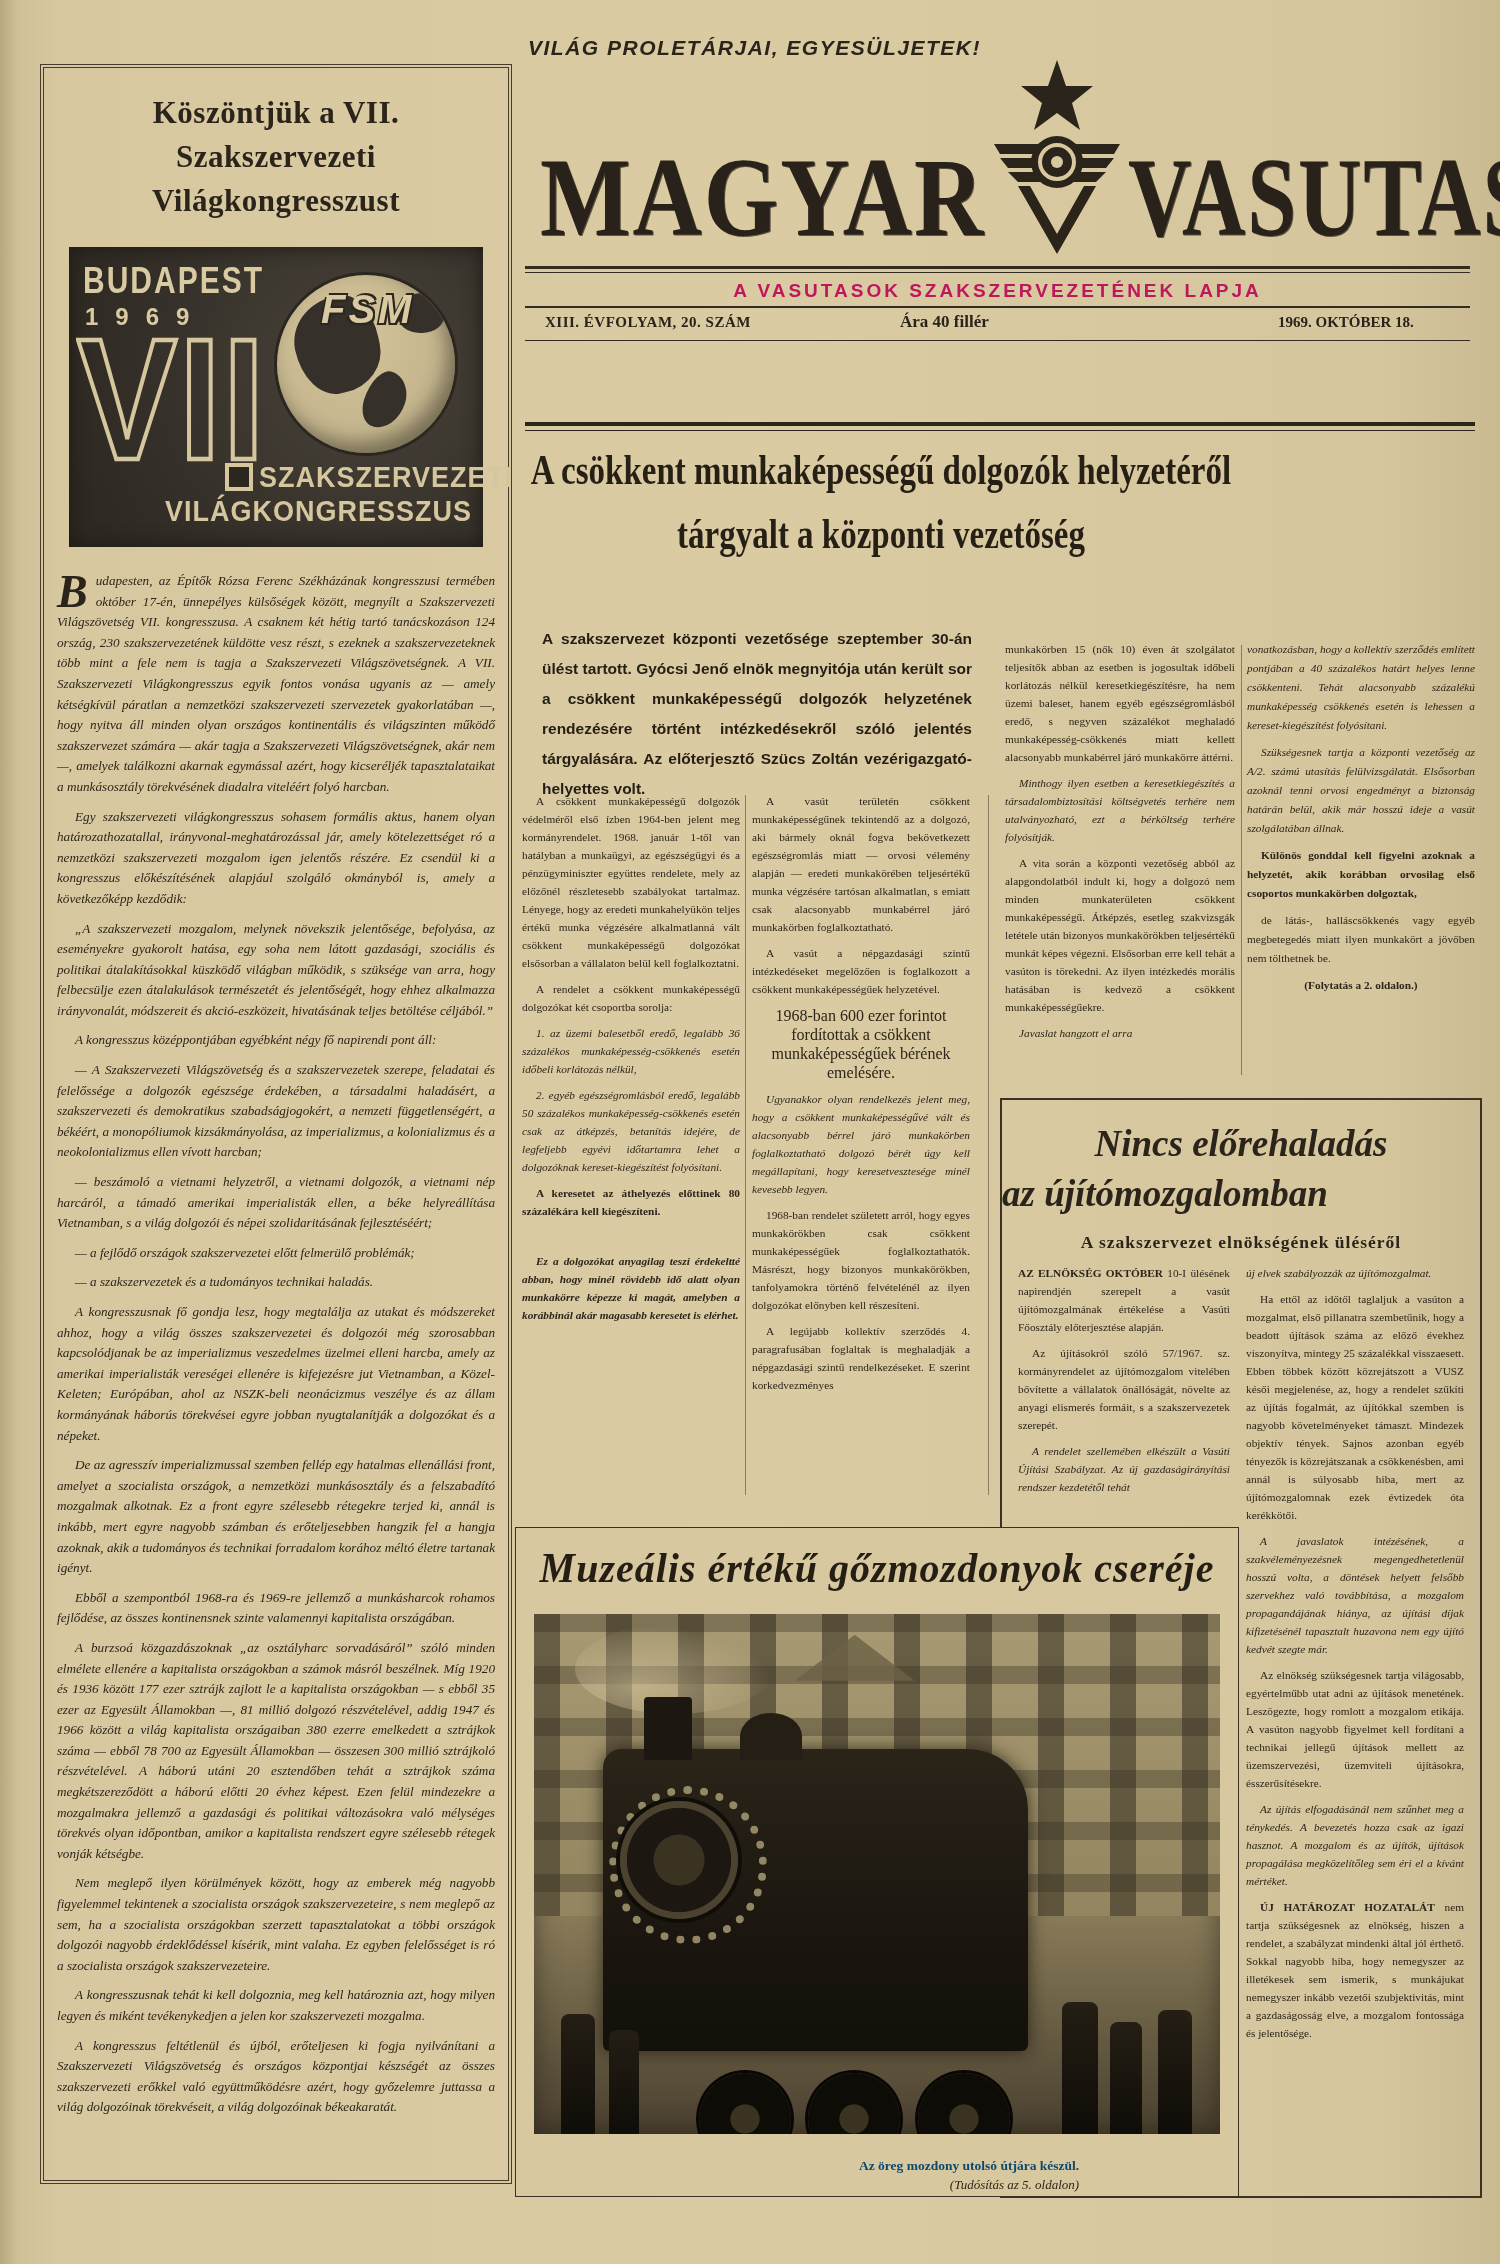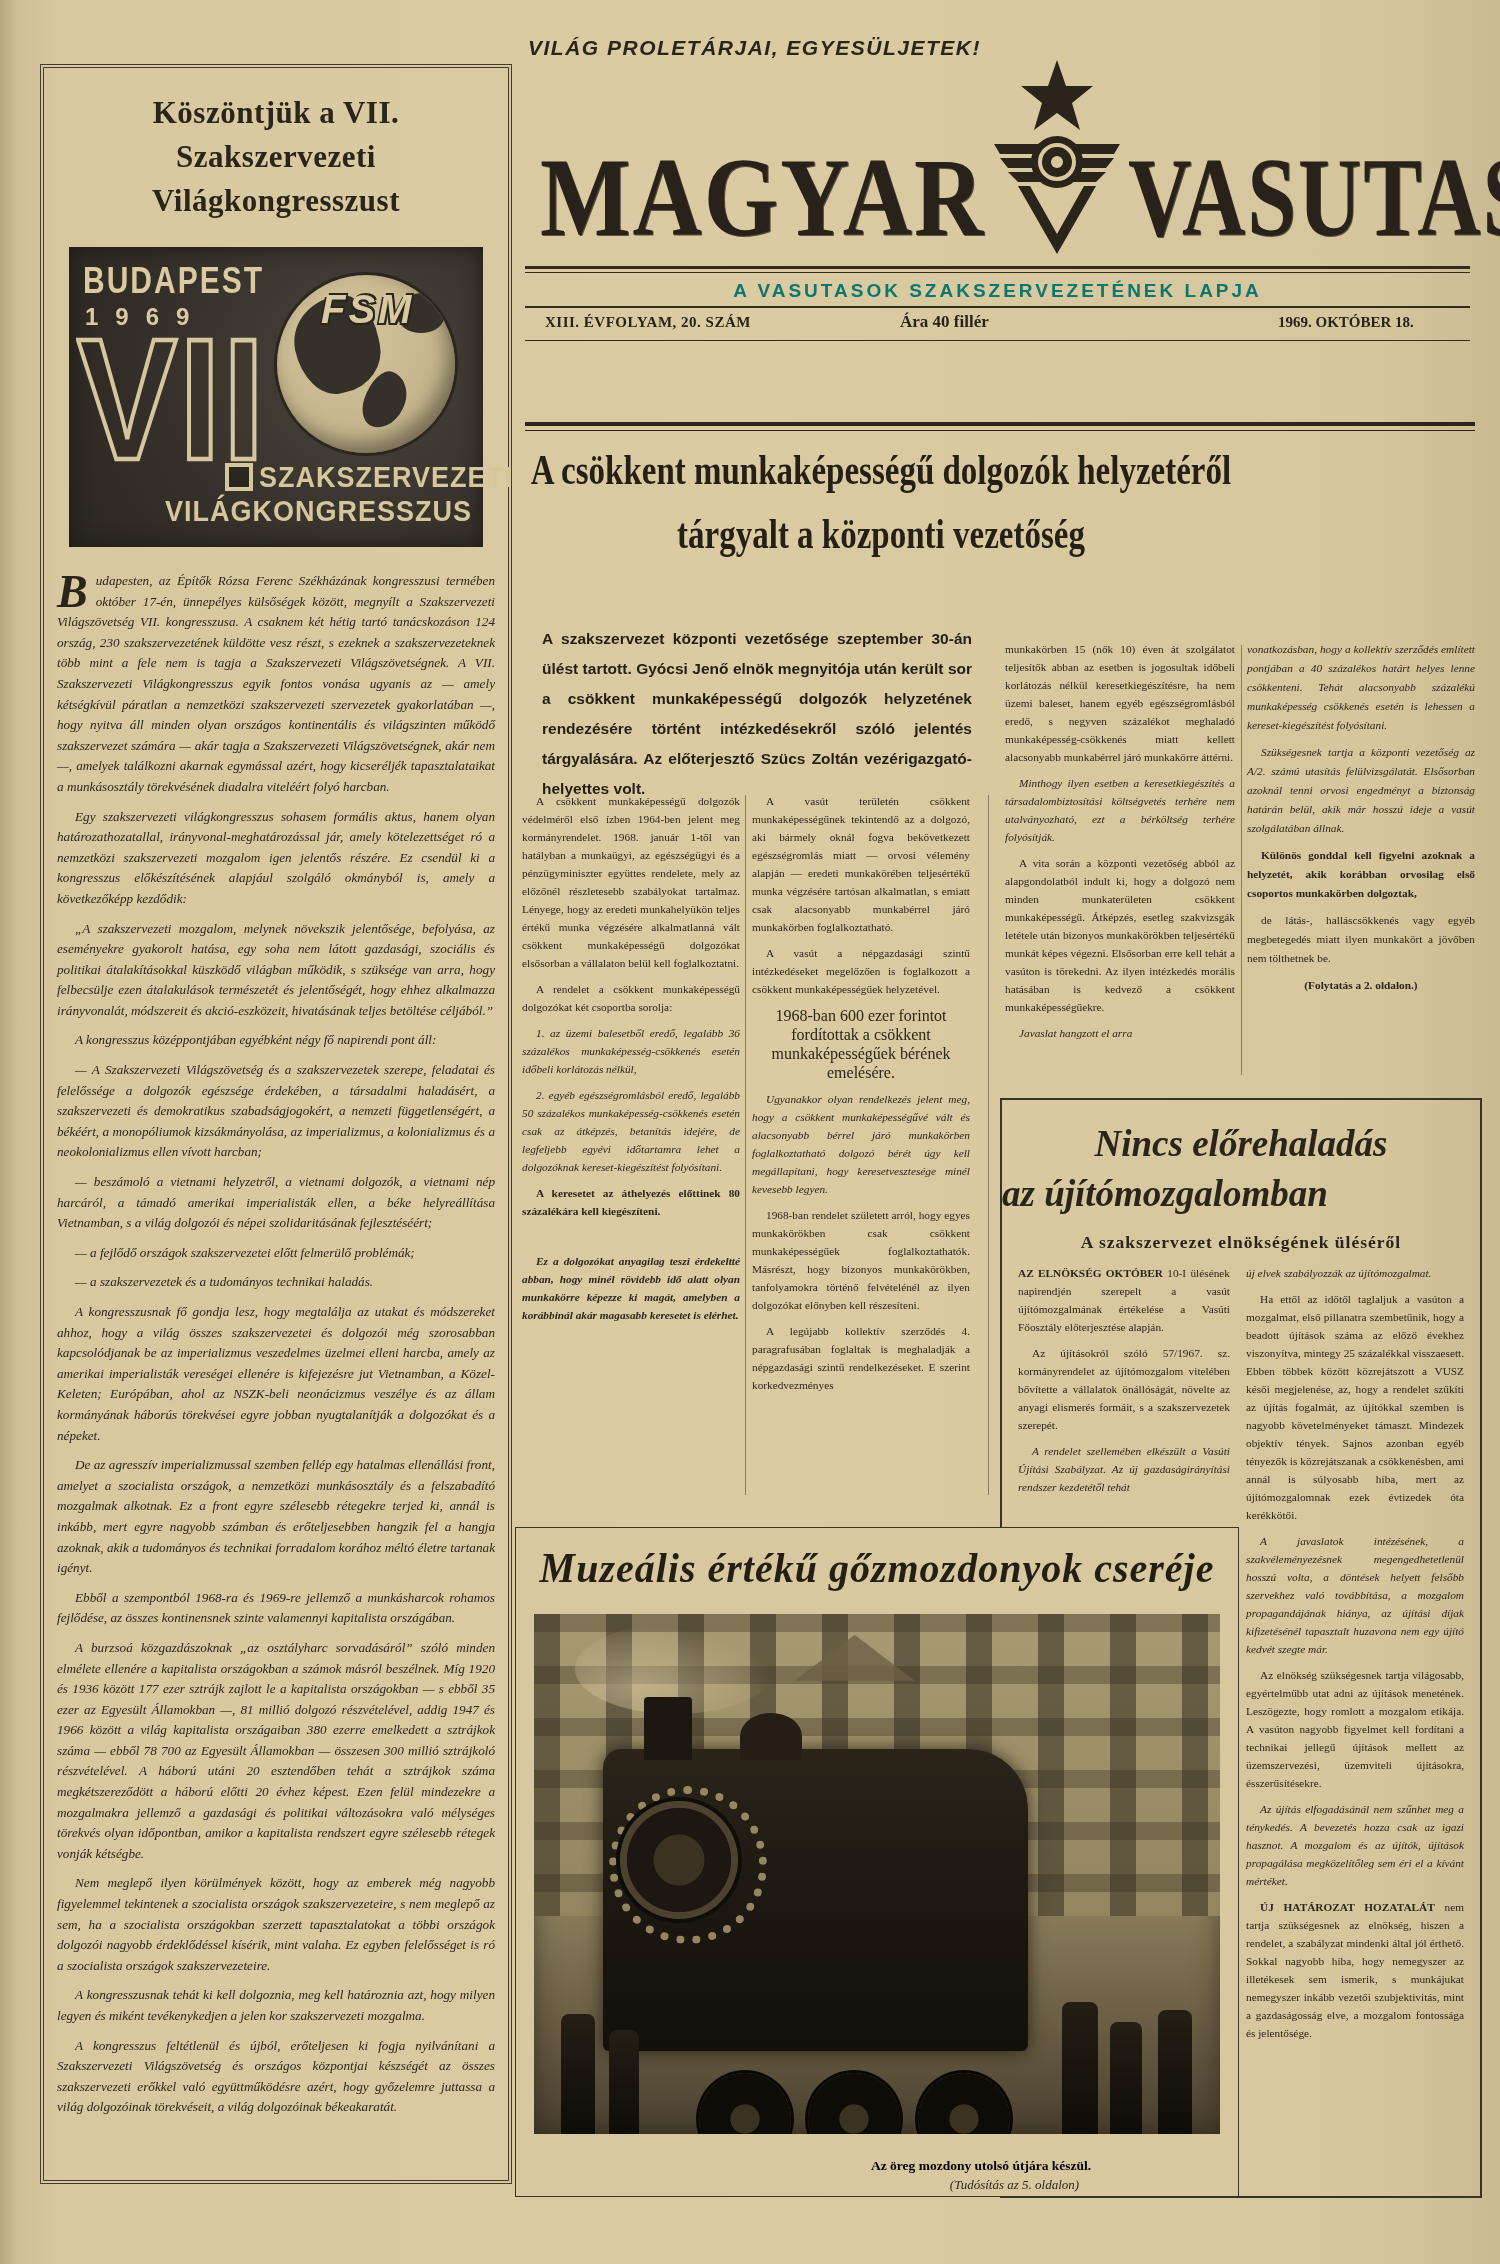--- a/index.html
+++ b/index.html
@@ -38,21 +38,21 @@
   .left-article p{margin:0 0 9px 0;text-indent:18px;}
   .left-article p.noind{text-indent:0;}
   .dropcap{float:left;font-size:46px;line-height:38px;font-weight:bold;font-style:italic;margin:2px 8px 0 0;color:#2b241a;}
   
   .slogan{left:528px;top:36px;font-family:"Liberation Sans",sans-serif;font-weight:bold;font-style:italic;font-size:21px;letter-spacing:1.5px;color:#2b241a;}
   .np-word{font-weight:bold;color:#29221a;font-size:100px;line-height:100px;letter-spacing:2px;transform:scaleY(1.12) scaleX(.96);transform-origin:top left;text-shadow:1px 1px 0 #5c523d;}
   .np-magyar{left:540px;top:142px;}
   .np-vasutas{left:1128px;top:142px;transform:scaleY(1.12) scaleX(.88);}
   .emblem{left:988px;top:58px;width:138px;height:206px;}
   .mh-rule1{left:525px;top:266px;width:945px;}
-  .mh-sub{left:525px;top:280px;width:945px;text-align:center;font-family:"Liberation Sans",sans-serif;font-weight:bold;font-size:19px;letter-spacing:3px;color:#0f766e;}
+  .mh-sub{left:525px;top:280px;width:945px;text-align:center;font-family:"Liberation Sans",sans-serif;font-weight:bold;font-size:19px;letter-spacing:3px;color:#be185d;}
   .mh-rule2{left:525px;top:306px;width:945px;height:2px;}
   .dl-vol{left:545px;top:314px;font-weight:bold;font-size:15px;letter-spacing:.5px;}
   .dl-price{left:900px;top:312px;font-weight:bold;font-size:17px;}
   .dl-date{left:1278px;top:314px;font-weight:bold;font-size:15px;}
   .mh-rule3{left:525px;top:340px;width:945px;height:1px;}
   .rule-top-main{left:525px;top:422px;width:950px;}
   
   .headline{left:525px;top:446px;width:712px;text-align:center;font-weight:bold;color:#251f15;}
   .headline .h1a{font-size:33px;line-height:38px;letter-spacing:0;transform:scaleY(1.25);transform-origin:top center;display:block;}
   .headline .h1b{font-size:33px;line-height:38px;display:block;margin-top:26px;transform:scaleY(1.25);transform-origin:top center;}
@@ -94,21 +94,21 @@
        linear-gradient(180deg,#a89a72,#93855f);}
   .bldg-roof{position:absolute;left:38%;top:4%;width:120px;height:46px;background:#6d6146;clip-path:polygon(0 100%,50% 0,100% 100%);opacity:.8;}
   .loco{position:absolute;left:10%;top:26%;width:62%;height:58%;background:linear-gradient(180deg,#2a2419 0,#1c1710 55%,#12100a 100%);border-radius:18px 60px 6px 6px;box-shadow:0 0 18px rgba(20,16,10,.7);}
   .loco-chimney{position:absolute;left:16%;top:16%;width:7%;height:12%;background:#1c1710;border-radius:4px 4px 0 0;}
   .loco-dome{position:absolute;left:30%;top:19%;width:9%;height:9%;background:#241e14;border-radius:50% 50% 0 0;}
   .loco-face{position:absolute;left:12.5%;top:32%;width:118px;height:118px;border-radius:50%;background:radial-gradient(circle,#3b3322 0 30%,#1c1710 31% 62%,#4c4230 63% 72%,#1c1710 73% 100%);box-shadow:0 0 0 4px #0f0d08;}
   .garland{position:absolute;left:11%;top:30%;width:142px;height:142px;border-radius:50%;border:8px dotted #b9aa7f;opacity:.75;}
   .wheel{position:absolute;bottom:-6%;width:92px;height:92px;border-radius:50%;background:radial-gradient(circle,#3b3322 0 22%,#0e0c07 23% 100%);box-shadow:0 0 0 3px #090704;}
   .smoke{position:absolute;left:6%;top:2%;width:200px;height:90px;background:radial-gradient(ellipse at 30% 70%, rgba(216,200,160,.55), rgba(216,200,160,0) 70%);border-radius:50%;}
   .person{position:absolute;bottom:0;background:linear-gradient(180deg,#241e14,#0f0d08);border-radius:8px 8px 0 0;}
-  .photo-cap{left:12px;top:616px;width:78%;text-align:right;font-weight:bold;font-size:13.5px;color:#000000;}
+  .photo-cap{left:0;top:616px;width:78%;text-align:right;font-weight:bold;font-size:13.5px;color:#0c4a6e;}
   .photo-note{left:0;top:636px;width:78%;text-align:right;font-style:italic;font-size:13px;color:#2c2519;}
 </style>
 </head>
 <body>
 
 <aside class="abs left-frame">
   <div class="abs greet-title">
     <div>Köszöntjük a VII.</div>
     <div>Szakszervezeti</div>
     <div>Világkongresszust</div>

